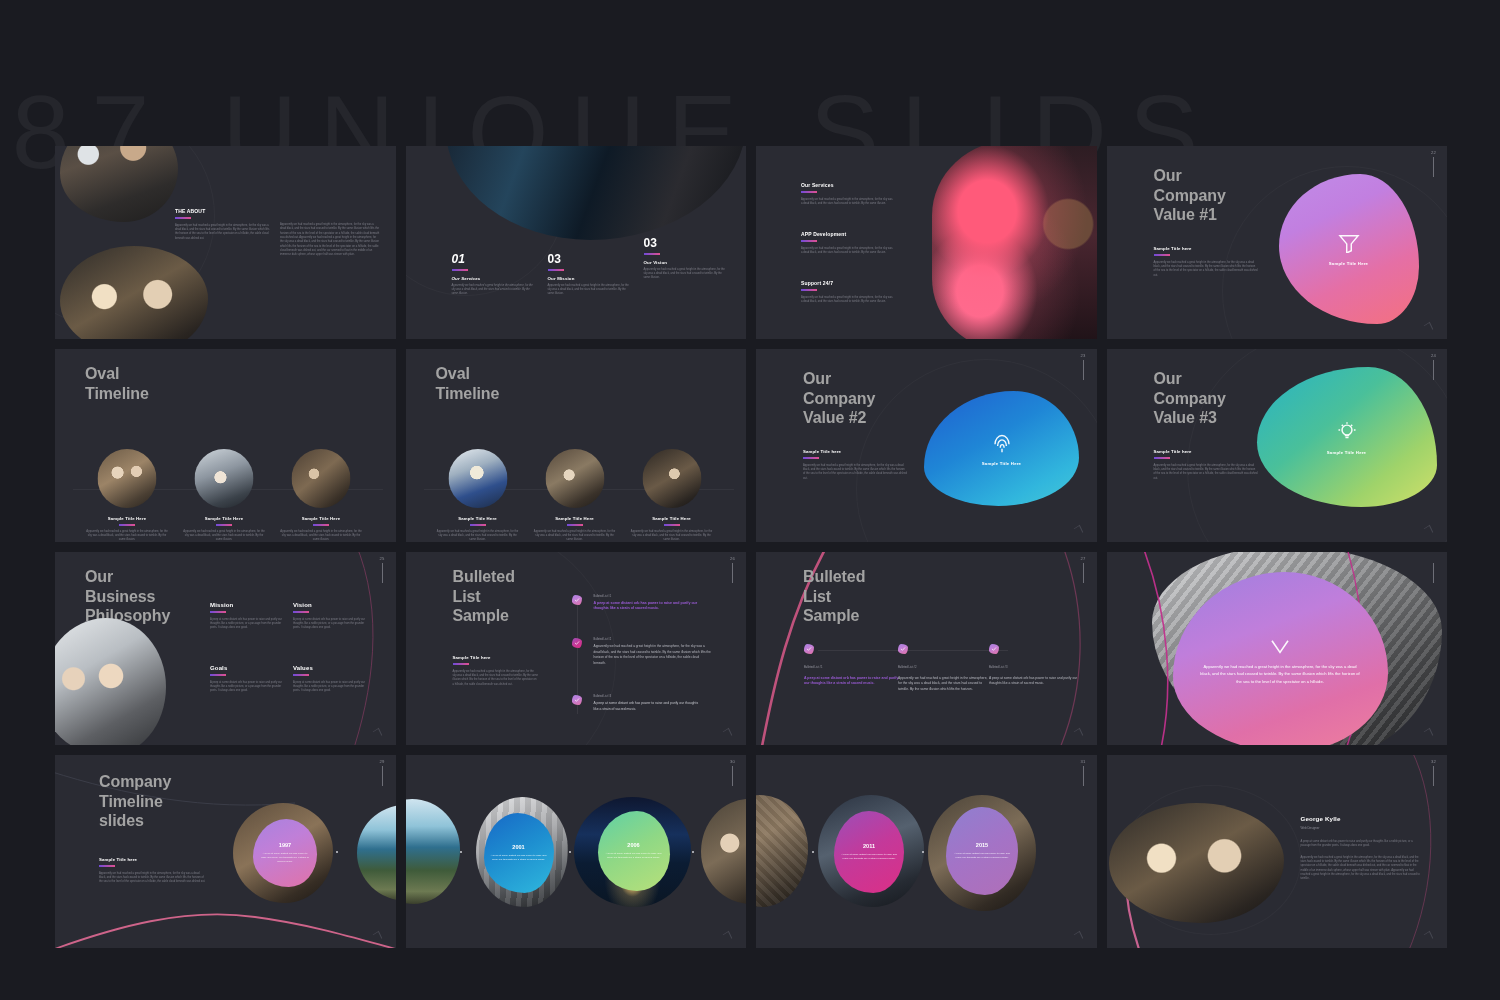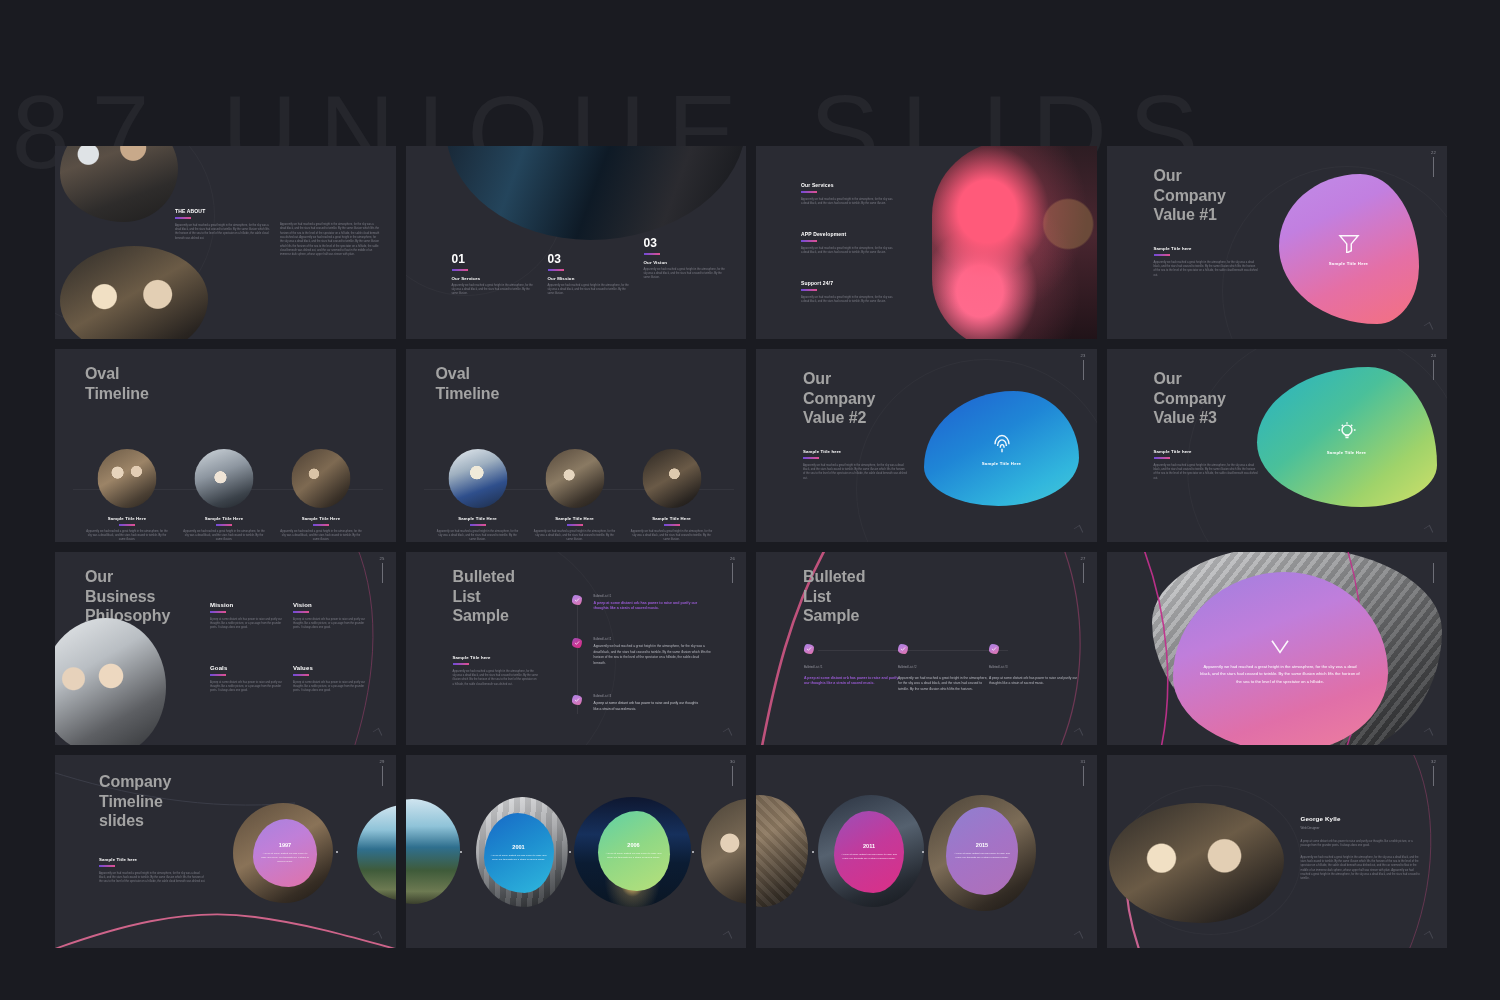--- a/index.html
+++ b/index.html
@@ -181,21 +181,21 @@
       </div>
       <div style="position:absolute;left:225px;top:77px;width:100px;">
         <div class="tiny">Apparently we had reached a great height in the atmosphere, for the sky was a dead black, and the stars had ceased to twinkle. By the same illusion which lifts the horizon of the sea to the level of the spectator on a hillside, the sable cloud beneath was dished out. Apparently we had reached a great height in the atmosphere, for the sky was a dead black, and the stars had ceased to twinkle. By the same illusion which lifts the horizon of the sea to the level of the spectator on a hillside, the sable cloud beneath was dished out, and the car seemed to float in the middle of an immense dark sphere, whose upper half was strewn with plain.</div>
       </div>
       <div class="num"></div>
     </div>
 
     <div class="slide">
       <div class="arc" style="left:-40px;top:-50px;width:200px;height:200px;"></div>
       <div class="photo ph-street" style="left:40px;top:-56px;width:300px;height:150px;border-radius:0 0 52% 48% / 0 0 78% 74%;"></div>
-      <div style="position:absolute;left:46px;top:106px;width:82px;">
+      <div style="position:absolute;left:46px;top:106px;width:82px;font-style:italic;">
         <div class="h-num">01</div>
         <div class="rule-sm"></div>
         <div class="h-sm" style="font-size:4.4px;">Our Services</div>
         <div class="tiny" style="margin-top:3px;">Apparently we had reached a great height in the atmosphere, for the sky was a dead black, and the stars had ceased to twinkle. By the same illusion.</div>
       </div>
       <div style="position:absolute;left:142px;top:106px;width:82px;">
         <div class="h-num">03</div>
         <div class="rule-sm"></div>
         <div class="h-sm" style="font-size:4.4px;">Our Mission</div>
         <div class="tiny" style="margin-top:3px;">Apparently we had reached a great height in the atmosphere, for the sky was a dead black, and the stars had ceased to twinkle. By the same illusion.</div>

